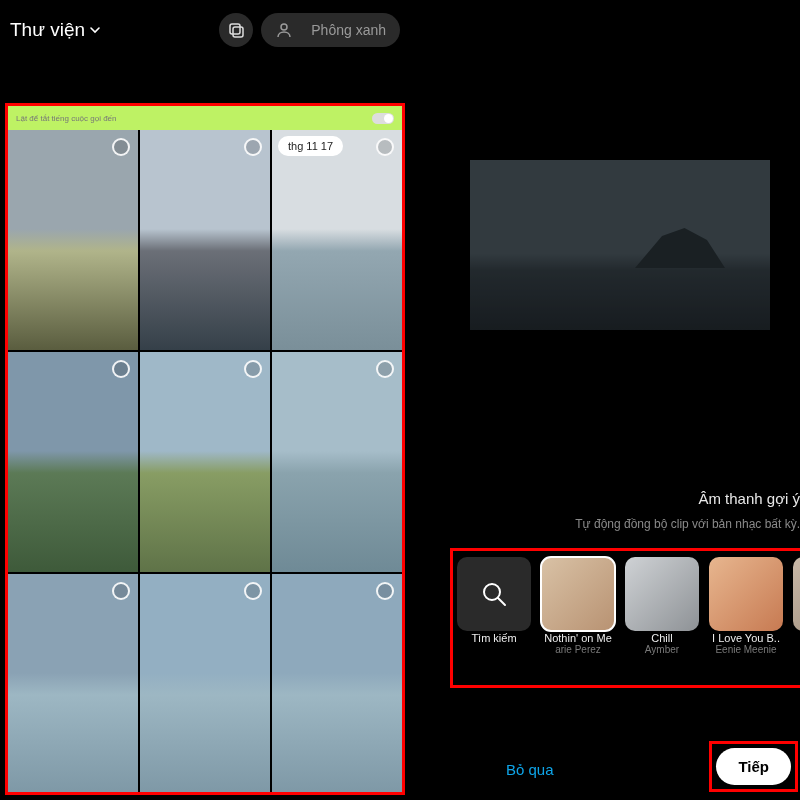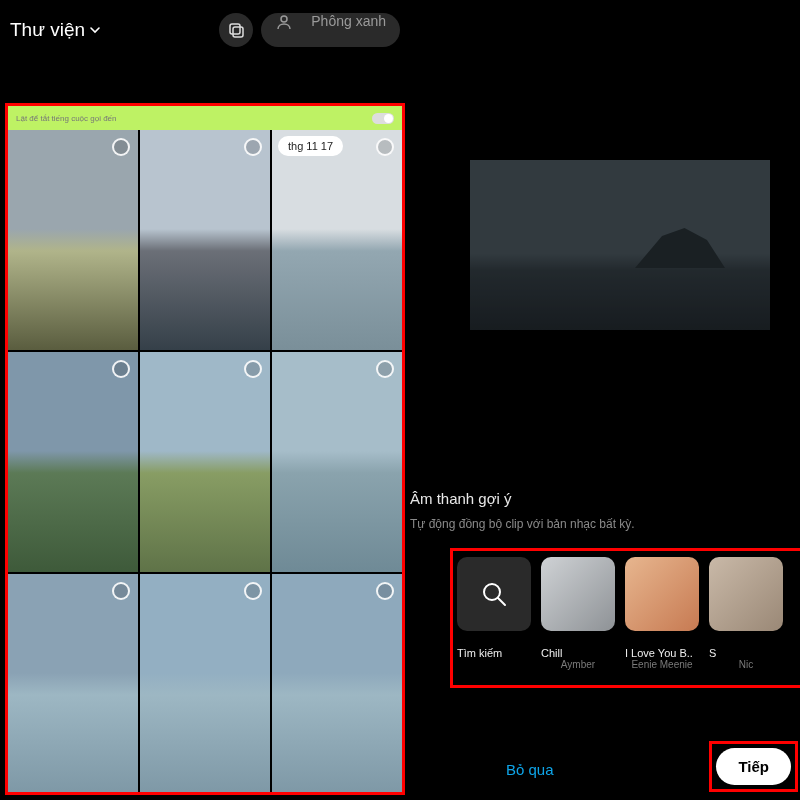--- a/index.html
+++ b/index.html
@@ -6,46 +6,46 @@
   body{background:#000;width:800px;height:800px;overflow:hidden;color:#fff;position:relative}
   .app{display:flex;width:800px;height:800px}
   .left{width:410px;height:800px;position:relative;padding-top:50px}
   .right{width:390px;height:800px;position:relative}
 
   .hdr{position:absolute;top:8px;left:0;width:410px;height:44px;display:flex;align-items:center;padding:0 10px;gap:8px}
   .lib{font-size:19px;font-weight:500;color:#fff;display:flex;align-items:center;gap:4px;cursor:pointer}
   .chev{width:12px;height:12px}
   .sp{flex:1}
   .circ-btn{width:34px;height:34px;border-radius:50%;background:#2a2a2a;display:flex;align-items:center;justify-content:center;cursor:pointer}
-  .pill{height:34px;border-radius:17px;background:#2a2a2a;display:flex;padding:0 14px;gap:18px;color:#9a9a9a;font-size:14px;cursor:pointer}
+  .pill{height:34px;border-radius:17px;background:#2a2a2a;display:flex;align-items:center;padding:0 14px;gap:18px;color:#9a9a9a;font-size:14px;cursor:pointer}
 
   .grid-wrap{position:absolute;top:103px;left:5px;width:400px;height:692px;border:3px solid #ff0000;overflow:hidden}
   .settings-row{height:24px;background:#bef264;display:flex;align-items:center;padding:0 8px;color:#777;font-size:8px}
   .tog{margin-left:auto;width:22px;height:11px;border-radius:6px;background:#ddd;position:relative}
   .tog::after{content:"";position:absolute;right:1px;top:1px;width:9px;height:9px;border-radius:50%;background:#fff}
 
   .grid{display:grid;grid-template-columns:repeat(3,1fr);gap:2px;background:#000}
   .cell{position:relative;height:220px;overflow:hidden;cursor:pointer}
   .sel{position:absolute;top:8px;right:8px;width:18px;height:18px;border:2px solid rgba(255,255,255,.9);border-radius:50%;background:rgba(0,0,0,.15)}
   .date-pill{position:absolute;top:6px;left:6px;background:#fff;color:#222;font-size:11px;padding:4px 10px;border-radius:12px;font-weight:500}
 
   
   .sky{position:absolute;inset:0}
 
   .preview{position:absolute;top:160px;left:60px;width:300px;height:170px;overflow:hidden;filter:brightness(.55)}
 
-  .sound-hdr{position:absolute;top:490px;left:0;width:390px;text-align:left}
+  .sound-hdr{position:absolute;top:490px;left:0;width:390px;text-align:right}
   .sound-hdr h3{font-size:15px;font-weight:500;color:#e8e8e8}
   .sound-hdr p{font-size:12px;color:#8a8a8a;margin-top:10px}
 
   .tracks-wrap{position:absolute;top:548px;left:40px;width:355px;height:140px;border:3px solid #ff0000;padding:6px 4px;display:flex;gap:10px;overflow:hidden}
   .track{width:74px;display:flex;flex-direction:column;align-items:center;cursor:pointer;flex-shrink:0}
   .cover{width:74px;height:74px;border-radius:10px;background:#2a2a2a;display:flex;align-items:center;justify-content:center;overflow:hidden;position:relative}
   .cover.sel-cov{outline:2px solid #fff;outline-offset:-1px}
-  .t-title{font-size:11px;color:#eee;margin-top:16px;white-space:nowrap;overflow:hidden;text-overflow:ellipsis;width:74px;}
+  .t-title{font-size:11px;color:#eee;margin-top:1px;white-space:nowrap;overflow:hidden;text-overflow:ellipsis;width:74px;text-align:center}
   .t-artist{font-size:10px;color:#7a7a7a;white-space:nowrap;overflow:hidden;text-overflow:ellipsis;width:74px;text-align:center}
 
   .skip{position:absolute;bottom:22px;left:96px;color:#0ea5e9;font-size:15px;cursor:pointer}
   .next-wrap{position:absolute;bottom:8px;right:2px;border:3px solid #ff0000;padding:4px}
   .next{background:#fff;color:#000;font-size:15px;font-weight:600;padding:10px 22px;border-radius:22px;cursor:pointer;border:none}
 
   .ico{width:18px;height:18px}
   .search-ico{width:30px;height:30px;stroke:#fff;stroke-width:2;fill:none}
 </style>
 </head>
@@ -139,20 +139,25 @@
         <div class="track">
           <div class="cover">
             <svg class="search-ico" viewBox="0 0 30 30">
               <circle cx="13" cy="13" r="8"></circle>
               <path d="M19 19l7 7" stroke-linecap="round"></path>
             </svg>
           </div>
           <div class="t-title">Tìm kiếm</div>
         </div>
         <div class="track">
+          <div class="cover sel-cov" style="background: linear-gradient(135deg, rgb(217, 194, 166), rgb(184, 146, 114));"></div>
+          <div class="t-title">Nothin' on Me</div>
+          <div class="t-artist">arie Perez</div>
+        </div>
+        <div class="track">
           <div class="cover" style="background: linear-gradient(135deg, rgb(207, 210, 213), rgb(142, 146, 150));"></div>
           <div class="t-title">Chill</div>
           <div class="t-artist">Aymber</div>
         </div>
         <div class="track">
           <div class="cover" style="background: linear-gradient(135deg, rgb(231, 182, 143), rgb(199, 122, 82));"></div>
           <div class="t-title">I Love You B..</div>
           <div class="t-artist">Eenie Meenie</div>
         </div>
         <div class="track">

